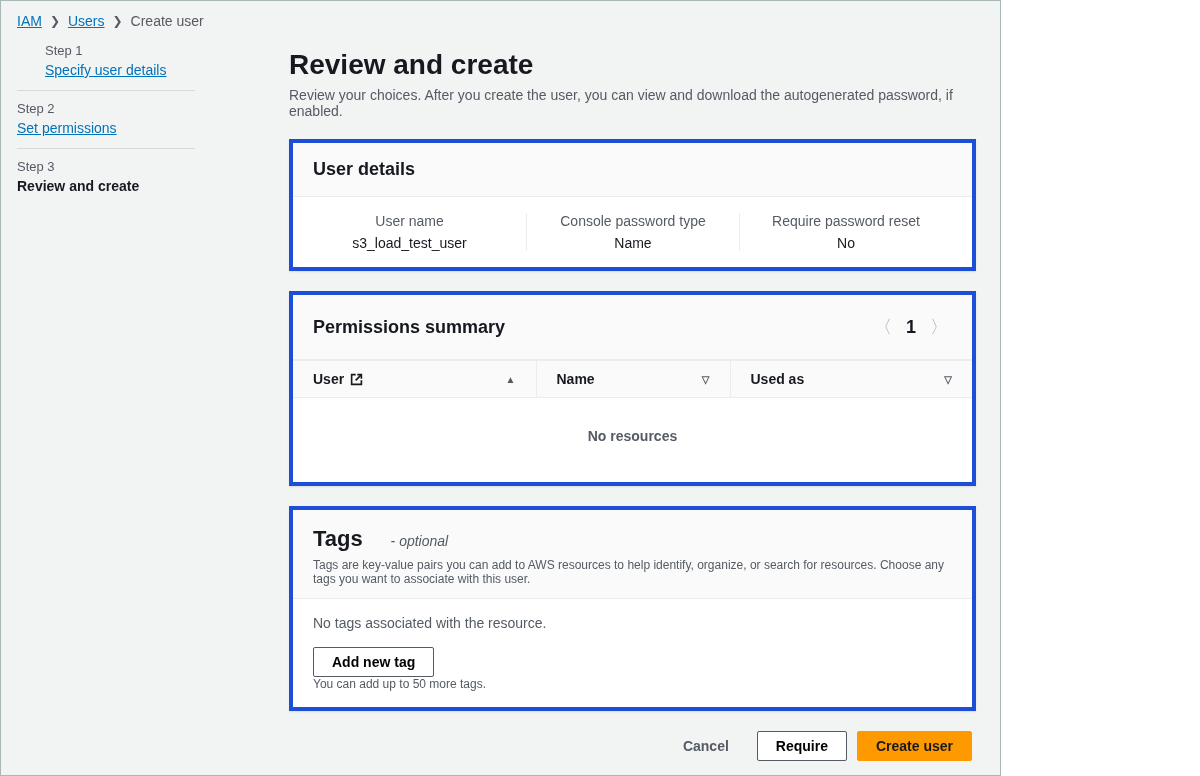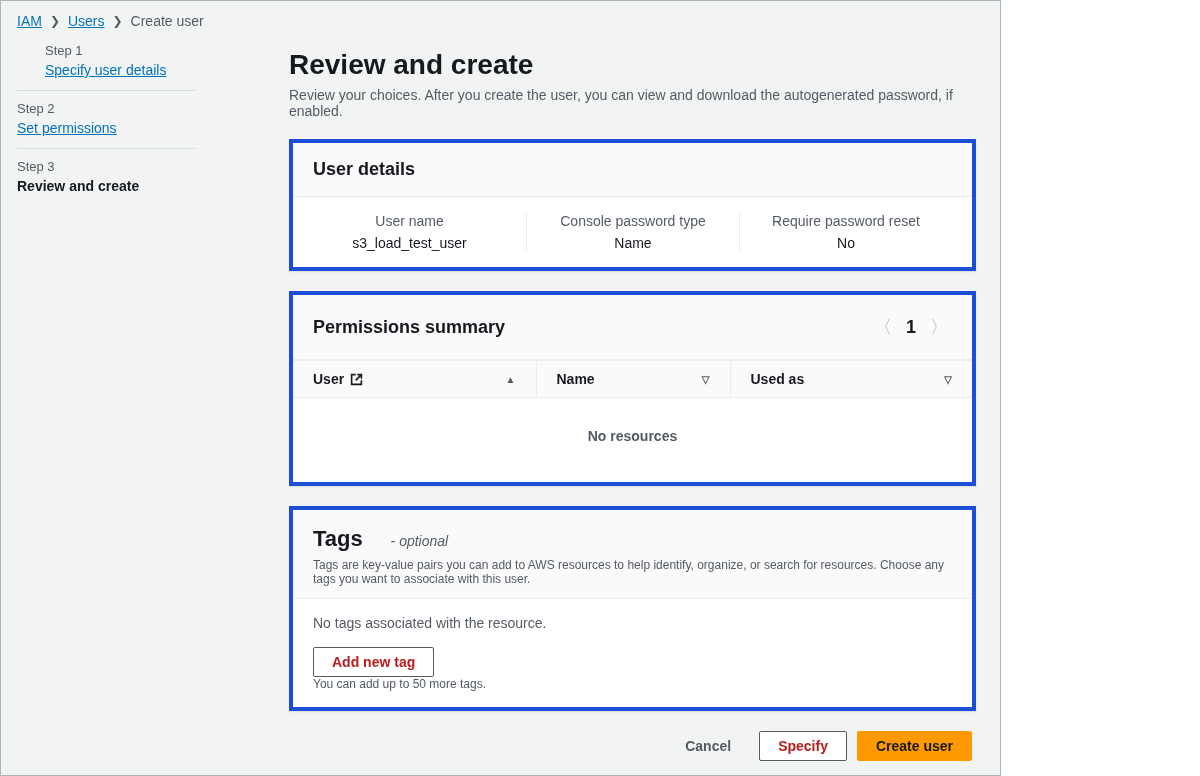--- a/index.html
+++ b/index.html
@@ -196,21 +196,21 @@
 }
 .btn {
   display:inline-block;
   padding:6px 18px;
   font-size:14px;
   font-weight:700;
   border-radius:2px;
   cursor:pointer;
   border:1px solid #545b64;
   background:#fff;
-  color:#b91c1c;
+  color:#000000;
 }
 .btn.primary {
   background:#ff9900;
   border-color:#ff9900;
   color:#16191f;
 }
 .btn.link {
   border:none;
   background:none;
   color:#545b64;
@@ -320,19 +320,19 @@
         </div>
         <div class="panel-body">
           <div class="no-tags">No tags associated with the resource.</div>
           <button class="btn">Add new tag</button>
           <div class="hint">You can add up to 50 more tags.</div>
         </div>
       </section>
 
       <div class="footer-actions">
         <button class="btn link">Cancel</button>
-        <button class="btn">Specify</button>
+        <button class="btn">Require</button>
         <button class="btn primary">Create user</button>
       </div>
 
     </main>
   </div>
 </div>
 
 </body></html>

